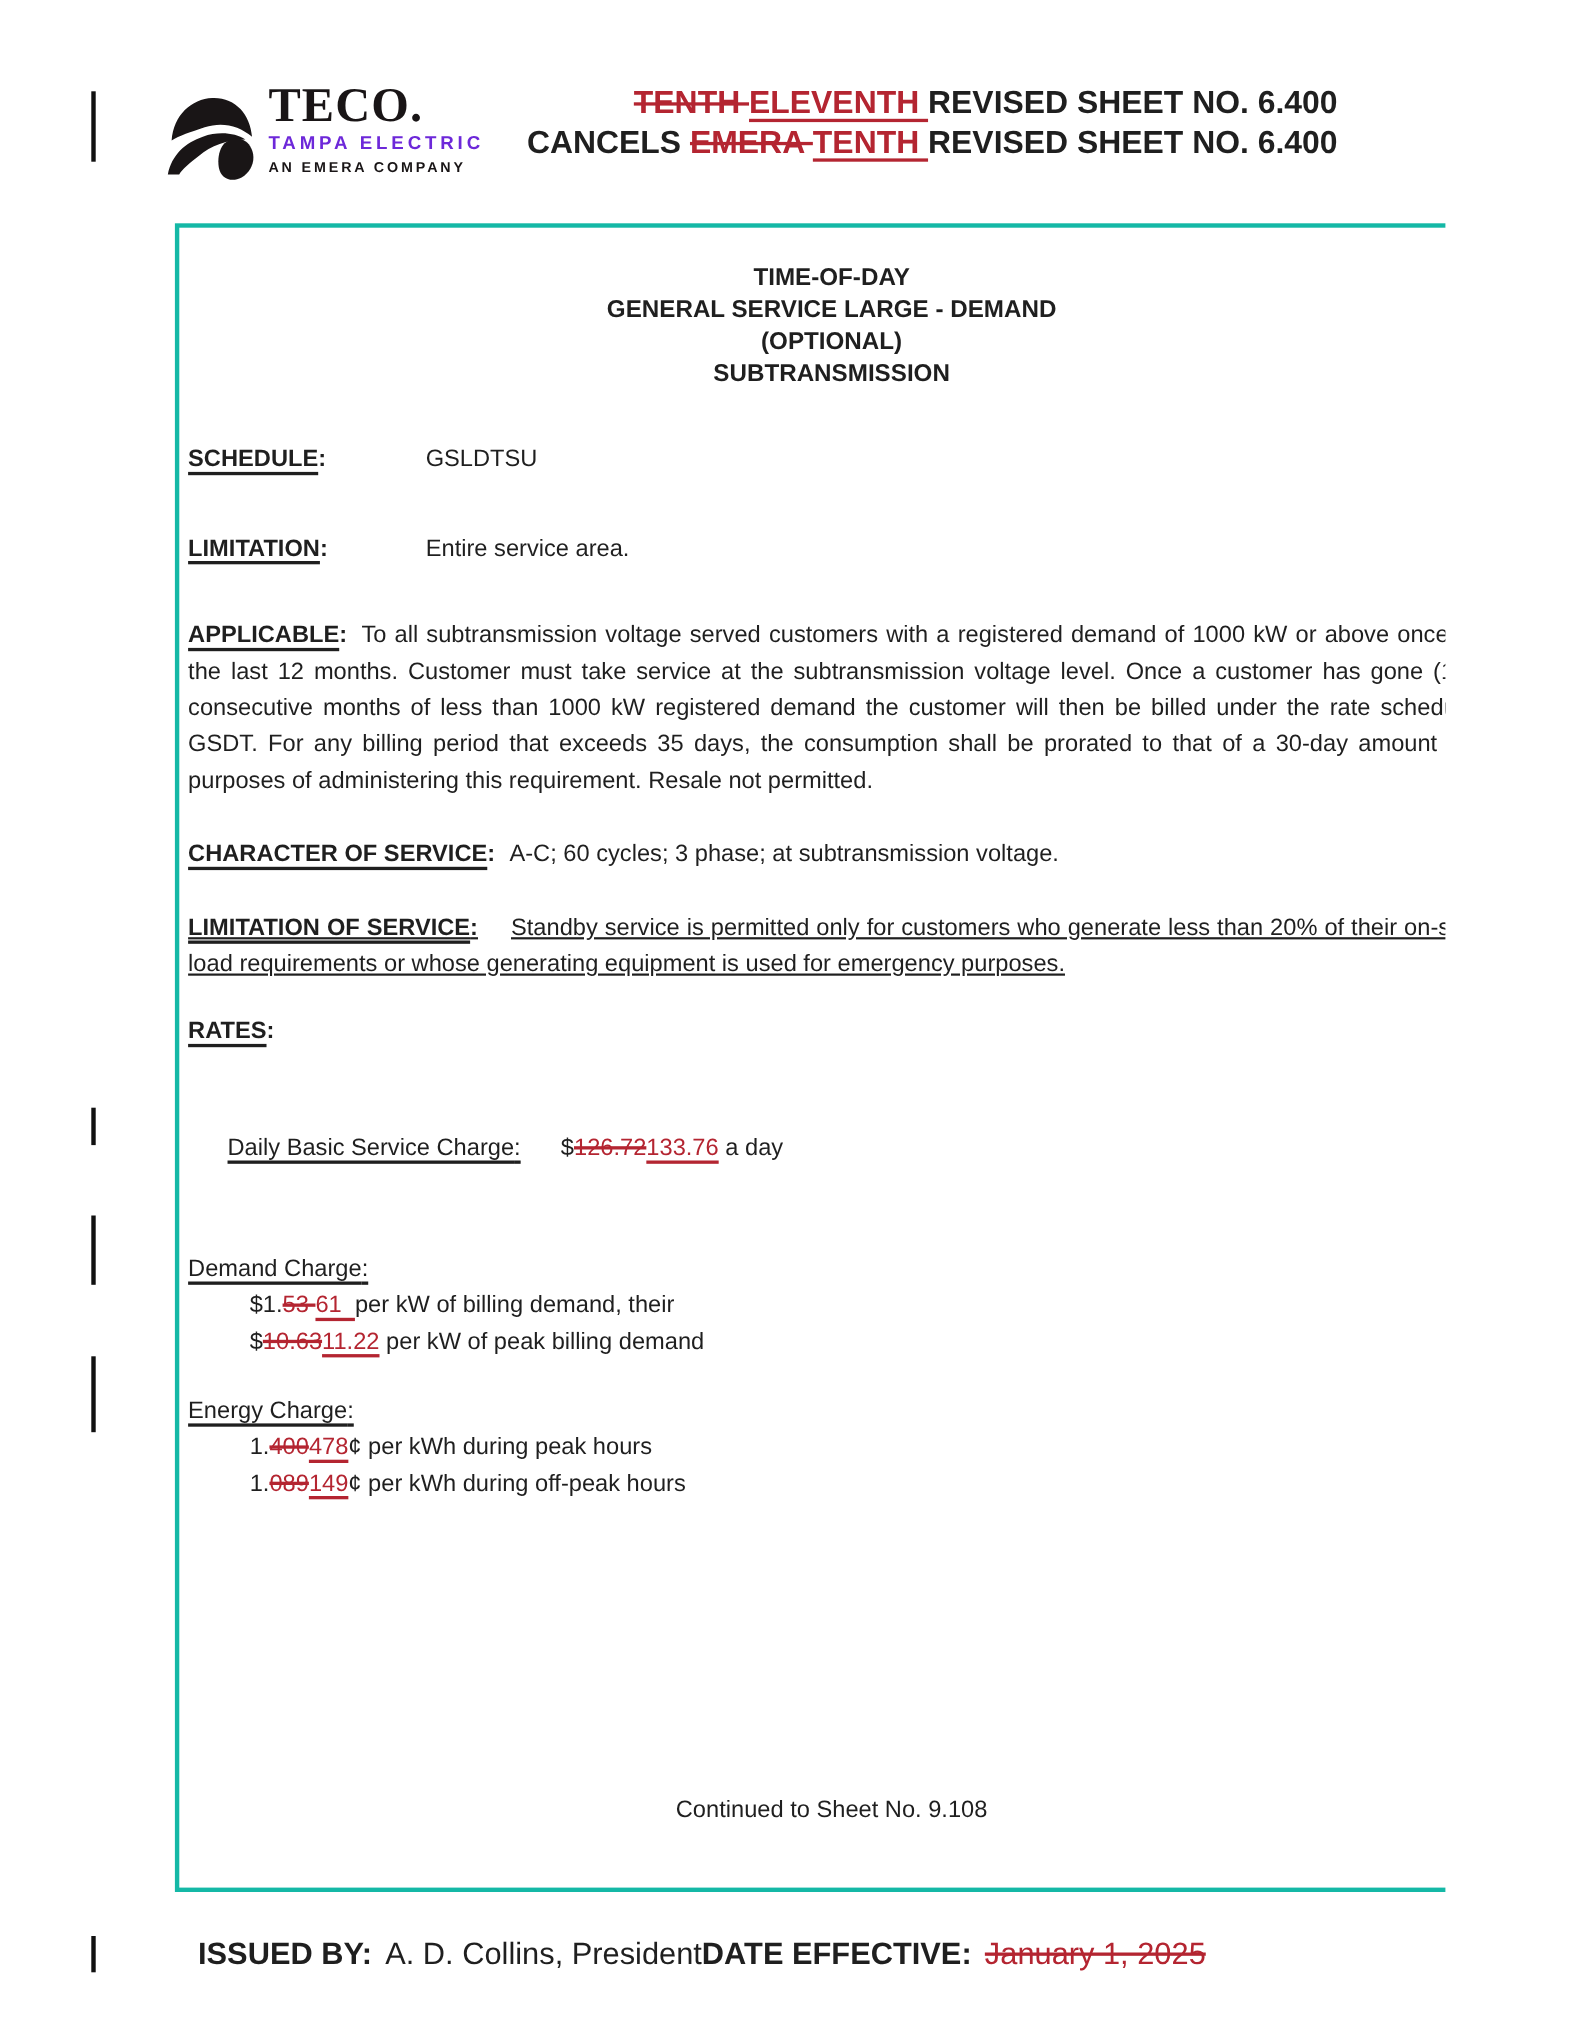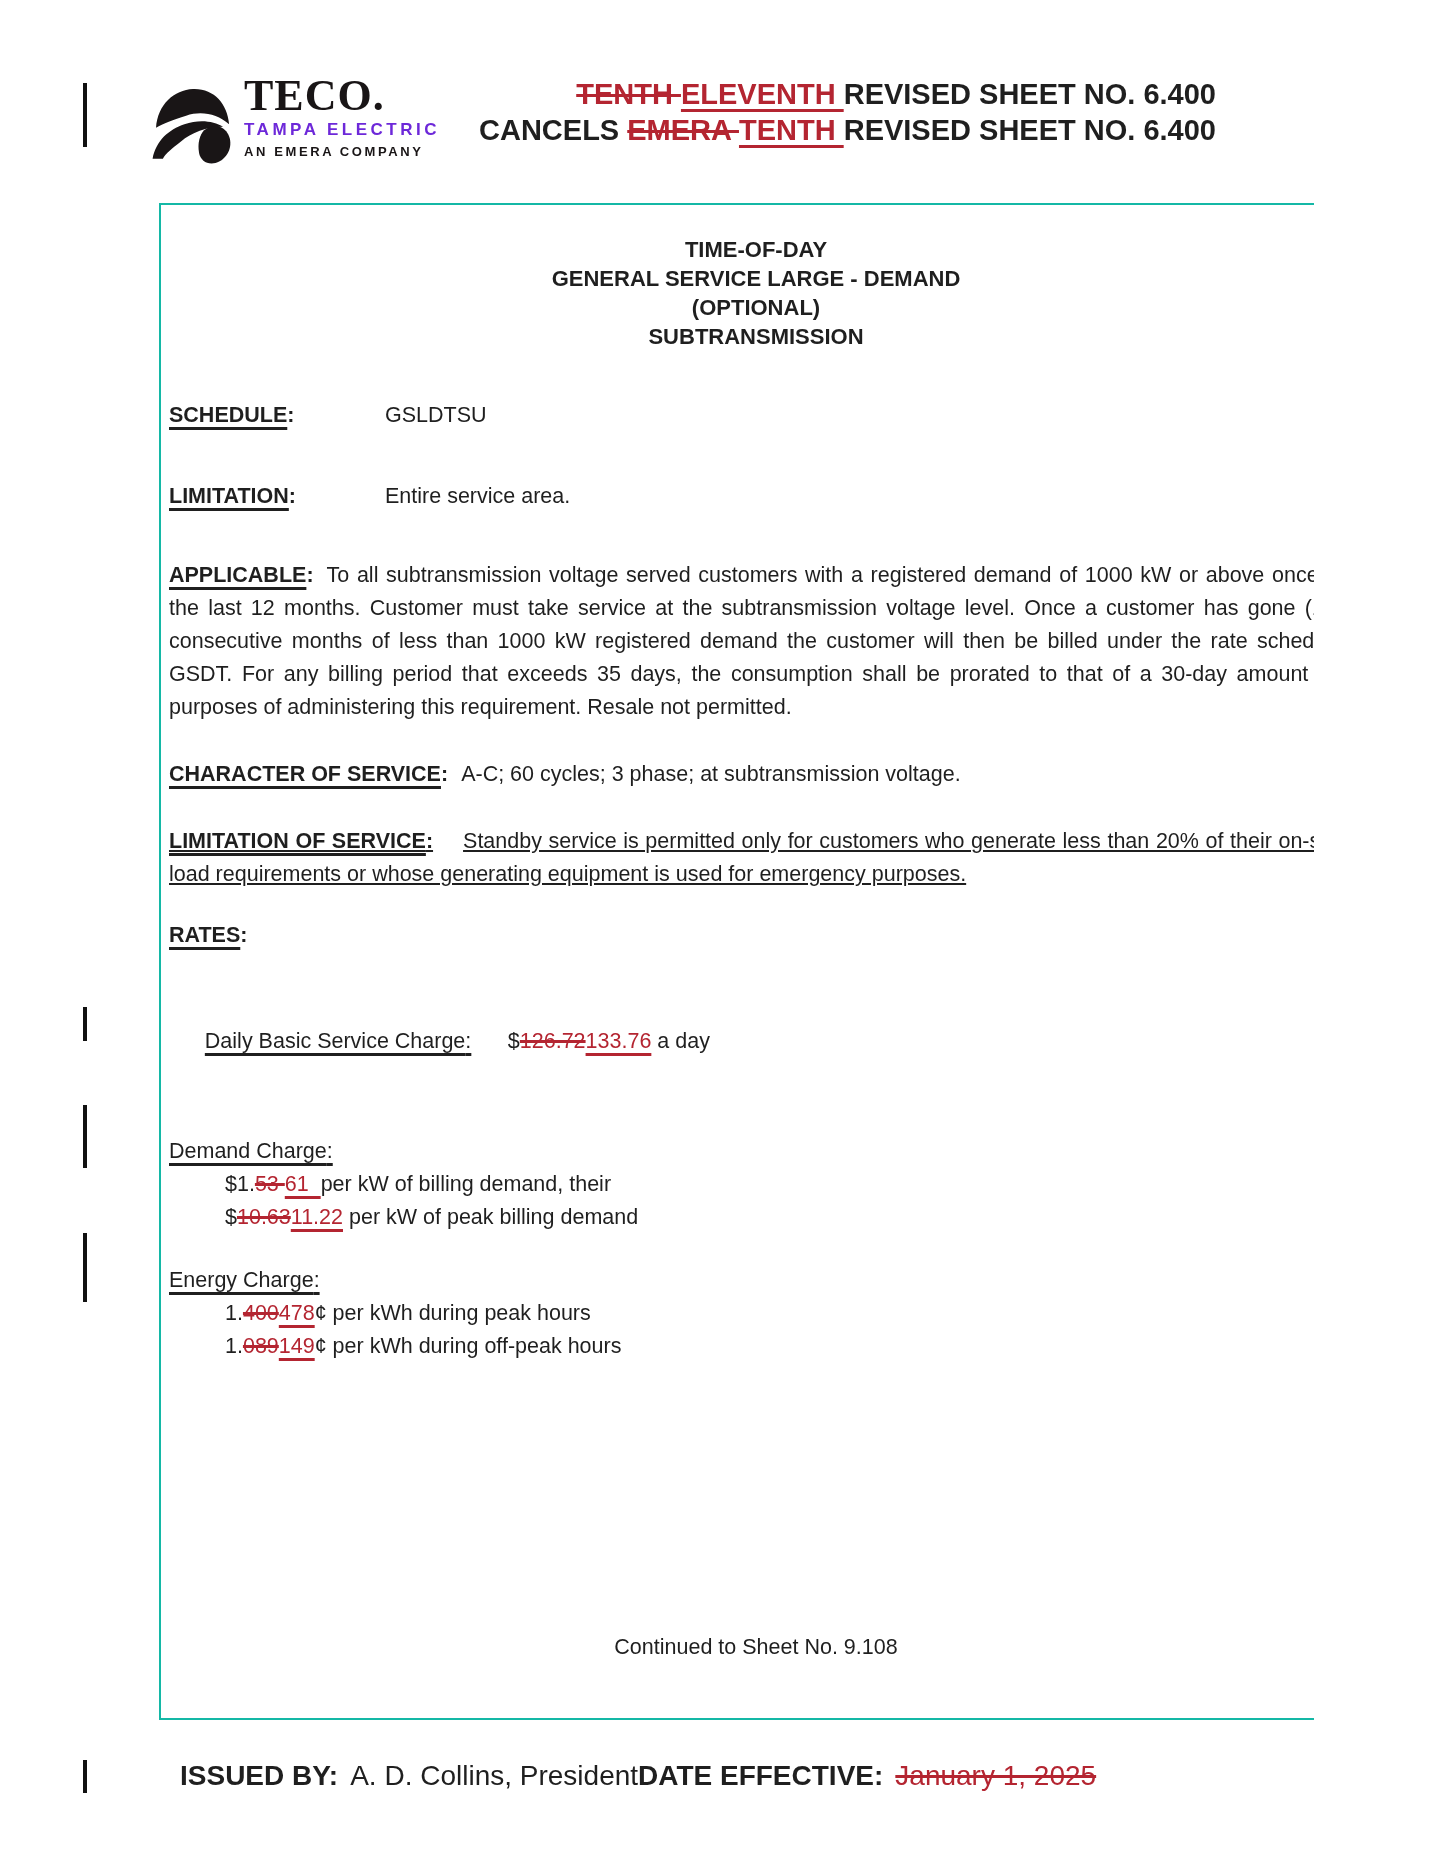--- a/index.html
+++ b/index.html
@@ -33,21 +33,21 @@
     font-weight:bold;font-size:44px;line-height:44px;letter-spacing:1px;color:#191516;
   }
   .tagline{font-weight:bold;font-size:17px;letter-spacing:3.5px;margin-top:2px;color:#6d28d9;}
   .subtag{font-weight:600;font-size:13px;letter-spacing:2.6px;margin-top:4px;color:#191516;}
   .revision{position:absolute;right:0;top:16px;text-align:right;font-weight:bold;font-size:29px;line-height:36px;}
   .rev-line{white-space:pre-wrap;}
 
   
   .frame{
     position:absolute;left:159px;top:203px;width:1198px;height:1517px;
-    border:2px solid #14b8a6;box-sizing:border-box;
+    border:4px solid #14b8a6;box-sizing:border-box;
     padding:0 12px 0 8px;
     display:flex;flex-direction:column;
     font-size:21.5px;line-height:33px;
   }
   .title{ text-align:center;font-weight:bold;line-height:29px;margin-top:30px;font-size:22px;}
   b{font-weight:bold;}
   .u{text-decoration:underline;text-decoration-thickness:2.5px;text-underline-offset:5px;}
   .struck{color:var(--red);text-decoration:line-through;text-decoration-thickness:3px;}
   .ins{color:var(--red);text-decoration:underline;text-decoration-thickness:3px;text-underline-offset:5px;}
   .row{margin-top:0;}

